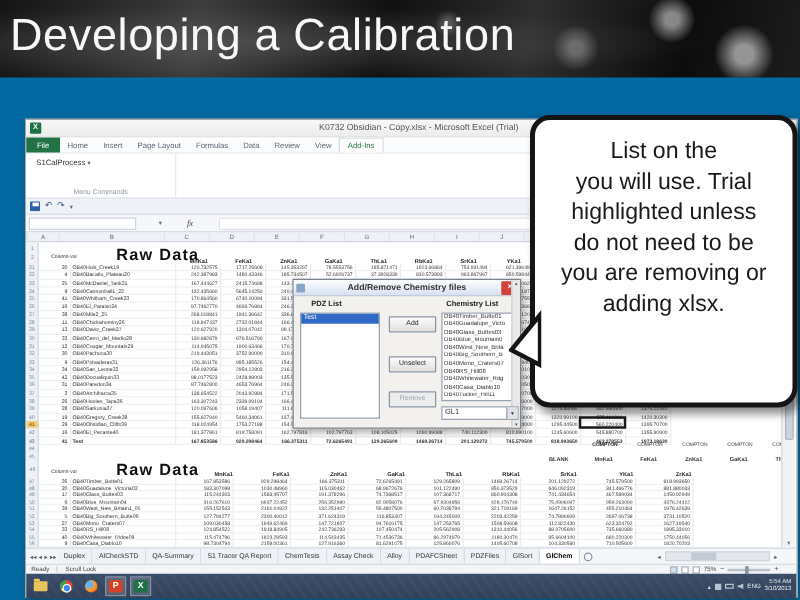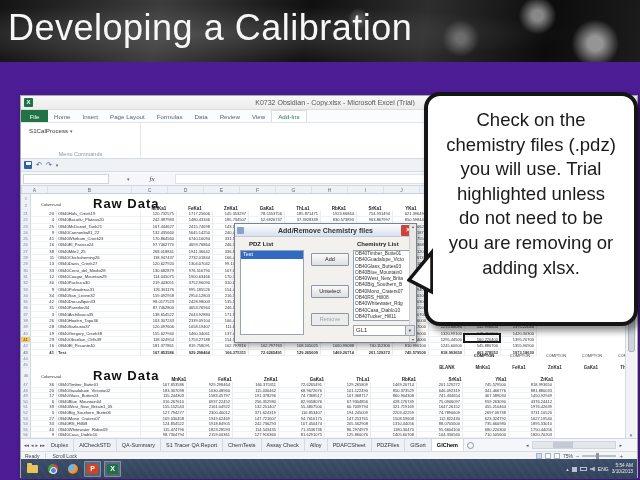--- a/index.html
+++ b/index.html
@@ -1,17 +1,17 @@
 <!DOCTYPE html>
 <html><head>
 <meta charset="utf-8">
 <style>
   html,body{margin:0;padding:0;background:#fff;}
   *{box-sizing:border-box;}
-  .slide{position:relative;width:640px;height:480px;background:#4c1d95;overflow:hidden;
+  .slide{position:relative;width:640px;height:480px;background:#0369a1;overflow:hidden;
          font-family:"Liberation Sans",sans-serif;}
 
   
   .title-band{position:absolute;left:0;top:0;width:640px;height:62px;
     background:
       radial-gradient(circle at 93% 70%, rgba(255,255,255,.55) 0 1.2%, rgba(255,255,255,0) 4%),
       radial-gradient(circle at 84% 25%, rgba(255,255,255,.5) 0 1%, transparent 3.5%),
       radial-gradient(circle at 72% 62%, rgba(255,255,255,.3) 0 1%, transparent 4%),
       radial-gradient(circle at 56% 30%, rgba(255,255,255,.22) 0 .8%, transparent 3%),
       radial-gradient(ellipse at 30% 55%, rgba(120,120,120,.38), transparent 60%),
@@ -621,22 +621,21 @@
         <span class="clock" data-name="clock"><span data-name="time">5:54 AM</span><br><span data-name="date">3/10/2013</span></span>
       </span>
     </div>
   </div>
 
   <div class="callout" data-name="callout-bubble">
     <svg class="tail" width="26" height="48" data-name="callout-tail">
       <polygon points="25,4 2,32 25,44" fill="#ffffff" stroke="#151515" stroke-width="3.5"></polygon>
     </svg>
     <div class="callout-text" data-name="callout-text">
-        <div data-name="callout-line">Check on the</div>
-        <div data-name="callout-line">chemistry files (.pdz)</div>
+        <div data-name="callout-line">List on the</div>
         <div data-name="callout-line">you will use. Trial</div>
         <div data-name="callout-line">highlighted unless</div>
         <div data-name="callout-line">do not need to be</div>
         <div data-name="callout-line">you are removing or</div>
         <div data-name="callout-line">adding xlsx.</div>
       </div>
   </div>
 
 </div>
 

